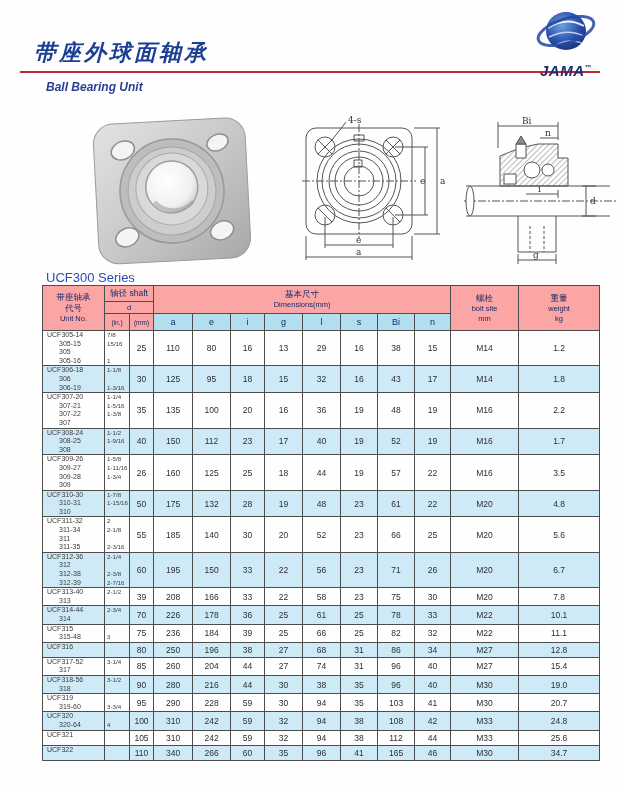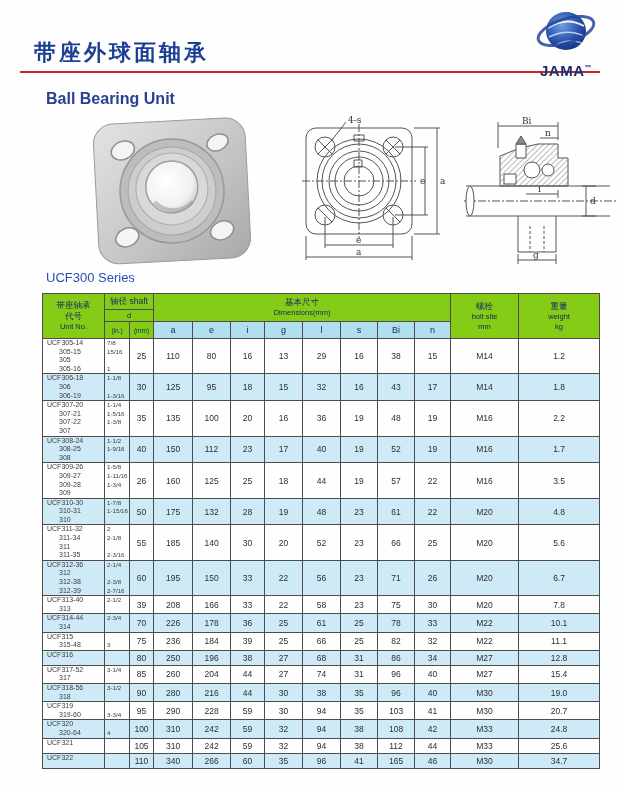--- a/index.html
+++ b/index.html
@@ -1,45 +1,45 @@
 <!DOCTYPE html>
 <html><head>
 <meta charset="utf-8">
 <style>
   * { margin:0; padding:0; box-sizing:border-box; }
   body { background:#ffffff; font-family:"Liberation Sans", sans-serif; }
   .page { width:620px; height:788px; overflow:hidden; background:#fefefe; position:relative; }
 
   
-  .hdr { position:relative; height:108px; }
+  .hdr { position:relative; height:108px;font-style:italic; }
   .title-cn { position:absolute; left:34px; top:38px; font-family:"DejaVu Serif", serif;
               font-weight:bold; font-size:22px; letter-spacing:3px; color:#1c3f94; }
   .red-rule { position:absolute; left:20px; top:71px; width:580px; height:2px; background:#c4262e; }
-  .title-en { position:absolute; left:46px; top:90px; font-size:16px; font-weight:bold; color:#2a3f94; }
+  .title-en { position:absolute; left:46px; top:80px; font-size:12px; font-weight:bold; color:#2a3f94; }
   .brand { position:absolute; right:18px; top:6px; width:72px; text-align:center; }
   .brand-name { font-size:15px; font-weight:800; color:#1a2f6e; letter-spacing:0.5px; }
   .brand-tm { font-size:7px; vertical-align:super; color:#1a2f6e; }
 
   
   .figs { display:flex; align-items:center; height:158px; padding-top:6px; }
   .fig-photo { margin-left:70px; width:202px; }
   .fig-front { margin-left:16px; width:170px; }
   .fig-sect  { margin-left:2px;  width:160px; }
   .dim-txt { font-family:"DejaVu Serif", serif; font-size:9px; fill:#333; }
   .draw line, .draw path, .draw rect, .draw circle, .draw ellipse { vector-effect:non-scaling-stroke; }
 
   
-  .series { margin:4px 0 8px 46px; font-size:13px; color:#2a4cb5; }
+  .series { margin:4px 0 0 46px; font-size:13px; color:#2a4cb5; }
 
   
   table.spec { border-collapse:collapse; margin-left:42px; width:557px; table-layout:fixed;
                font-family:"Liberation Sans", sans-serif; }
   table.spec th, table.spec td { border:1px solid #4d4d4d; padding:0; }
   table.spec { border:1px solid #222; }
-  thead th { background:#84cc16; color:#1a2a66; font-weight:normal; vertical-align:middle; }
+  thead th { background:#fca5a5; color:#1a2a66; font-weight:normal; vertical-align:middle; }
   .h-cn { font-size:8.5px; line-height:11px; }
   .h-en { font-size:7.5px; line-height:10px; }
   .h-sm { font-size:6.5px; line-height:9px; }
   .h-dim { font-size:9px; background:#b2dff0; color:#1a2a66; }
   tr.hr1 { height:16px; } tr.hr2 { height:12px; } tr.hr3 { height:17px; }
 
   tbody td { vertical-align:middle; color:#333; }
   tbody tr.alt td { background:#cfeaf7; }
   .c-unit { vertical-align:top; padding:2px 0 1px 0; }
   .c-unit div { font-size:7px; line-height:8.6px; color:#3c3c3c; white-space:nowrap; }

